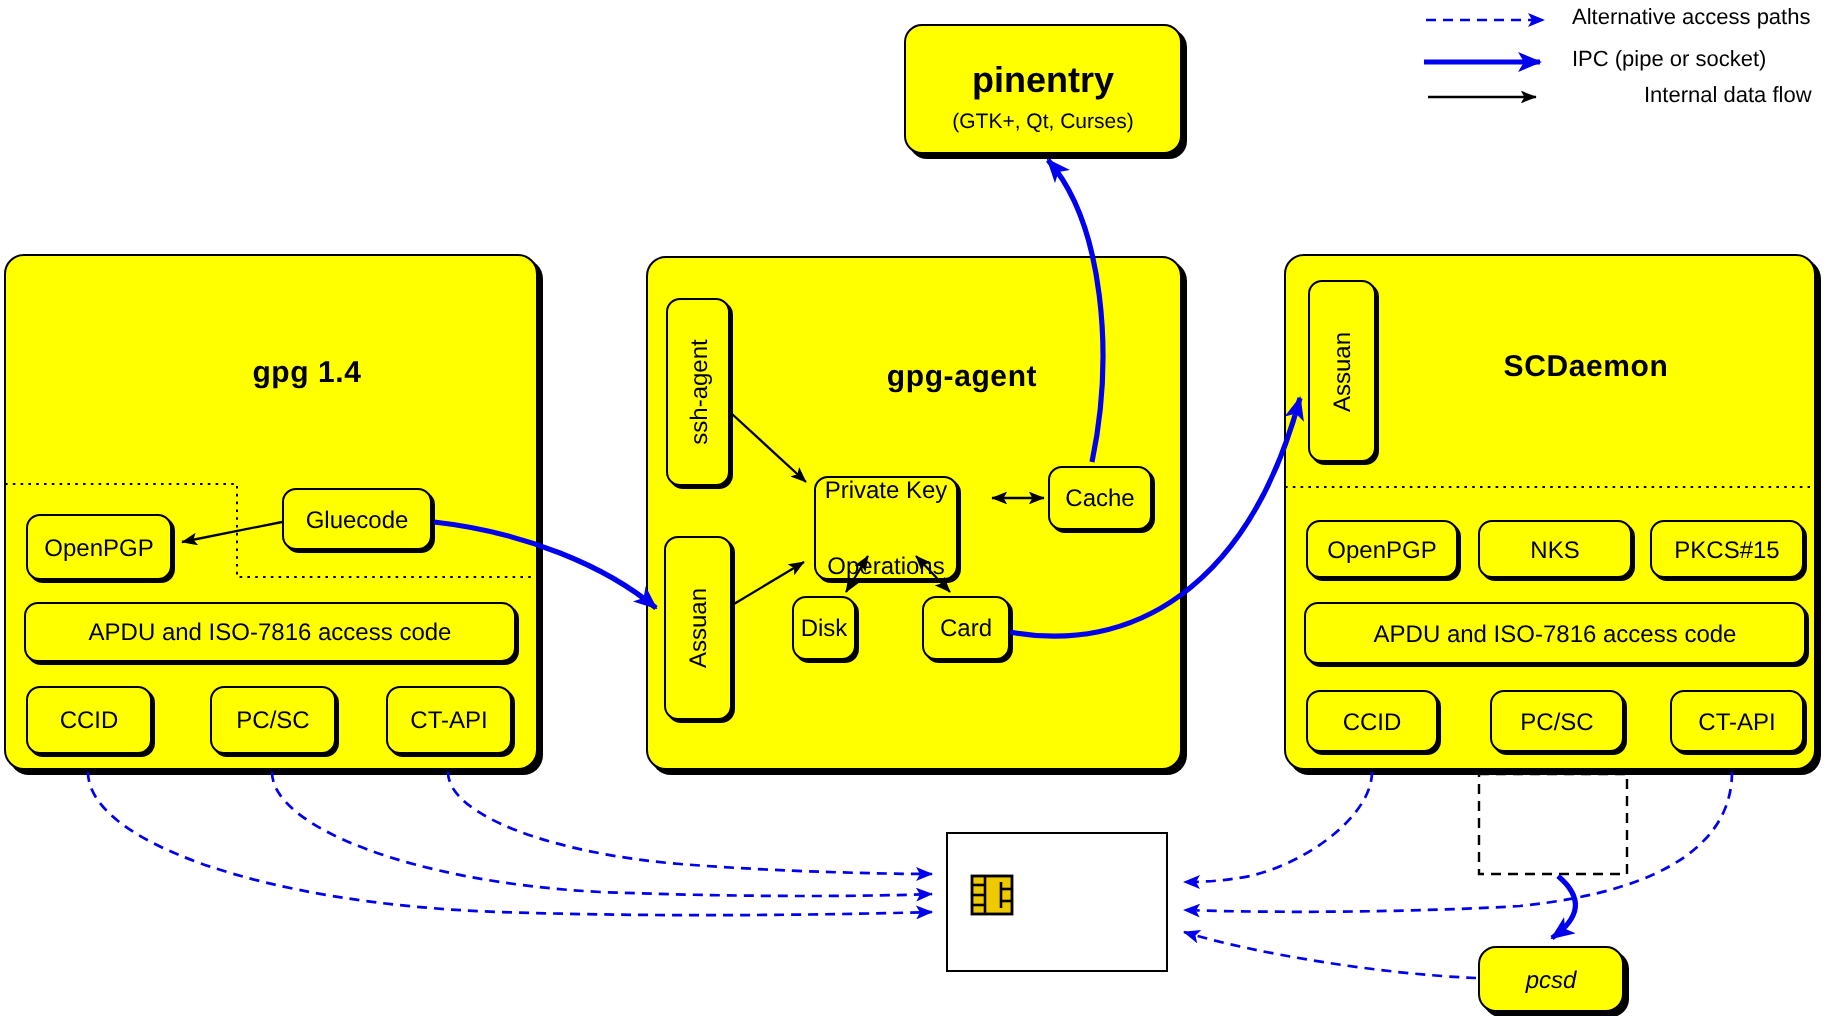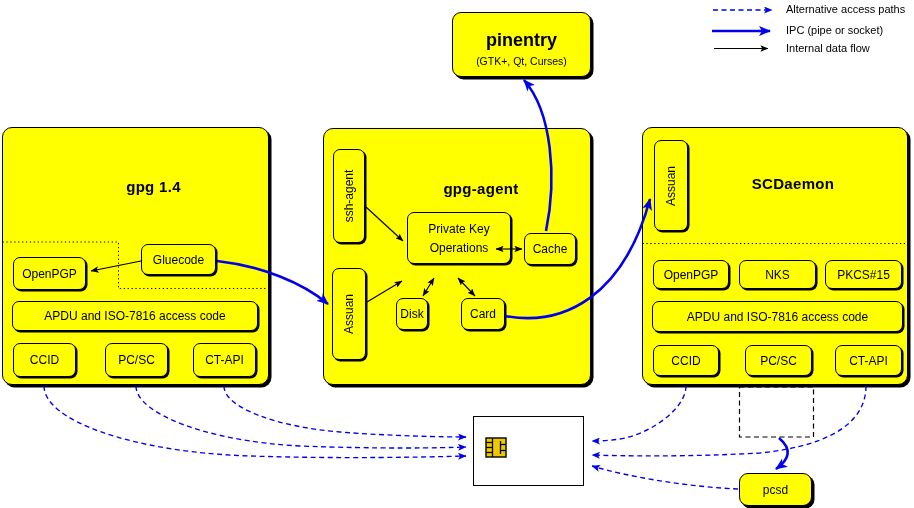--- a/index.html
+++ b/index.html
@@ -75,21 +75,21 @@
 
   <div class="panel" style="left:323px;top:128px;width:266px;height:255px;">
     <div class="panel-title" style="top:51px;padding-left:12px;">gpg-agent</div>
   </div>
   <div class="node vtext" style="left:333px;top:149px;width:32px;height:94px;">
     <span>ssh-agent</span>
   </div>
   <div class="node vtext" style="left:332px;top:268px;width:34px;height:92px;">
     <span>Assuan</span>
   </div>
-  <div class="node two-line" style="left:407px;top:212px;width:104px;height:52px;">
+  <div class="node two-line" style="left:407px;top:238px;width:72px;height:52px;justify-content:space-between;">
     <span>Private Key</span>
     <span>Operations</span>
   </div>
   <div class="node" style="left:524px;top:233px;width:52px;height:32px;">
     <span>Cache</span>
   </div>
   <div class="node" style="left:396px;top:298px;width:32px;height:32px;">
     <span>Disk</span>
   </div>
   <div class="node" style="left:461px;top:298px;width:44px;height:32px;">
@@ -117,40 +117,40 @@
   <div class="node" style="left:653px;top:345px;width:66px;height:31px;">
     <span>CCID</span>
   </div>
   <div class="node" style="left:745px;top:345px;width:67px;height:31px;">
     <span>PC/SC</span>
   </div>
   <div class="node" style="left:835px;top:345px;width:67px;height:31px;">
     <span>CT-API</span>
   </div>
 
-  <div class="node big-shadow" style="left:739px;top:473px;width:73px;height:33px;">
+  <div class="node big-shadow" style="left:739px;top:473px;width:73px;height:33px;font-style:italic;">
     <span>pcsd</span>
   </div>
 
   <div class="smartcard" style="left:473px;top:416px;width:111px;height:70px;">
     <svg width="23" height="22" style="position:absolute;left:11px;top:20px;" viewBox="0 0 23 22">
       <rect x="1" y="1" width="20" height="19" fill="var(--chip-fill,#eec900)" stroke="#000" stroke-width="1.4"></rect>
       <line x1="7.5" y1="1" x2="7.5" y2="20" stroke="#000" stroke-width="1.3"></line>
       <line x1="15.5" y1="4" x2="15.5" y2="17" stroke="#000" stroke-width="1.3"></line>
       <line x1="1" y1="5.5" x2="7.5" y2="5.5" stroke="#000" stroke-width="1.3"></line>
       <line x1="1" y1="10.5" x2="7.5" y2="10.5" stroke="#000" stroke-width="1.3"></line>
       <line x1="1" y1="15.5" x2="7.5" y2="15.5" stroke="#000" stroke-width="1.3"></line>
       <line x1="15.5" y1="7.5" x2="21" y2="7.5" stroke="#000" stroke-width="1.3"></line>
       <line x1="15.5" y1="13.5" x2="21" y2="13.5" stroke="#000" stroke-width="1.3"></line>
     </svg>
   </div>
 
   <div class="legend-label" style="left:786px;top:3px;">Alternative access paths</div>
   <div class="legend-label" style="left:786px;top:24px;">IPC (pipe or socket)</div>
-  <div class="legend-label" style="left:786px;top:42px;">Internal data flow</div>
+  <div class="legend-label" style="left:822px;top:42px;">Internal data flow</div>
 
   <svg class="overlay" width="914" height="508" viewBox="0 0 914 508">
     <defs>
       <marker id="mBlue" viewBox="0 0 12 10" refX="11" refY="5" markerWidth="12" markerHeight="10" markerUnits="userSpaceOnUse" orient="auto-start-reverse">
         <path class="mkb" d="M0,0 L12,5 L0,10 L3,5 Z"></path>
       </marker>
       <marker id="mBlueS" viewBox="0 0 8.5 7" refX="8" refY="3.5" markerWidth="8.5" markerHeight="7" markerUnits="userSpaceOnUse" orient="auto-start-reverse">
         <path class="mkb" d="M0,0 L8.5,3.5 L0,7 L2,3.5 Z"></path>
       </marker>
       <marker id="mBlack" viewBox="0 0 8 6.4" refX="7.6" refY="3.2" markerWidth="8" markerHeight="6.4" markerUnits="userSpaceOnUse" orient="auto-start-reverse">

